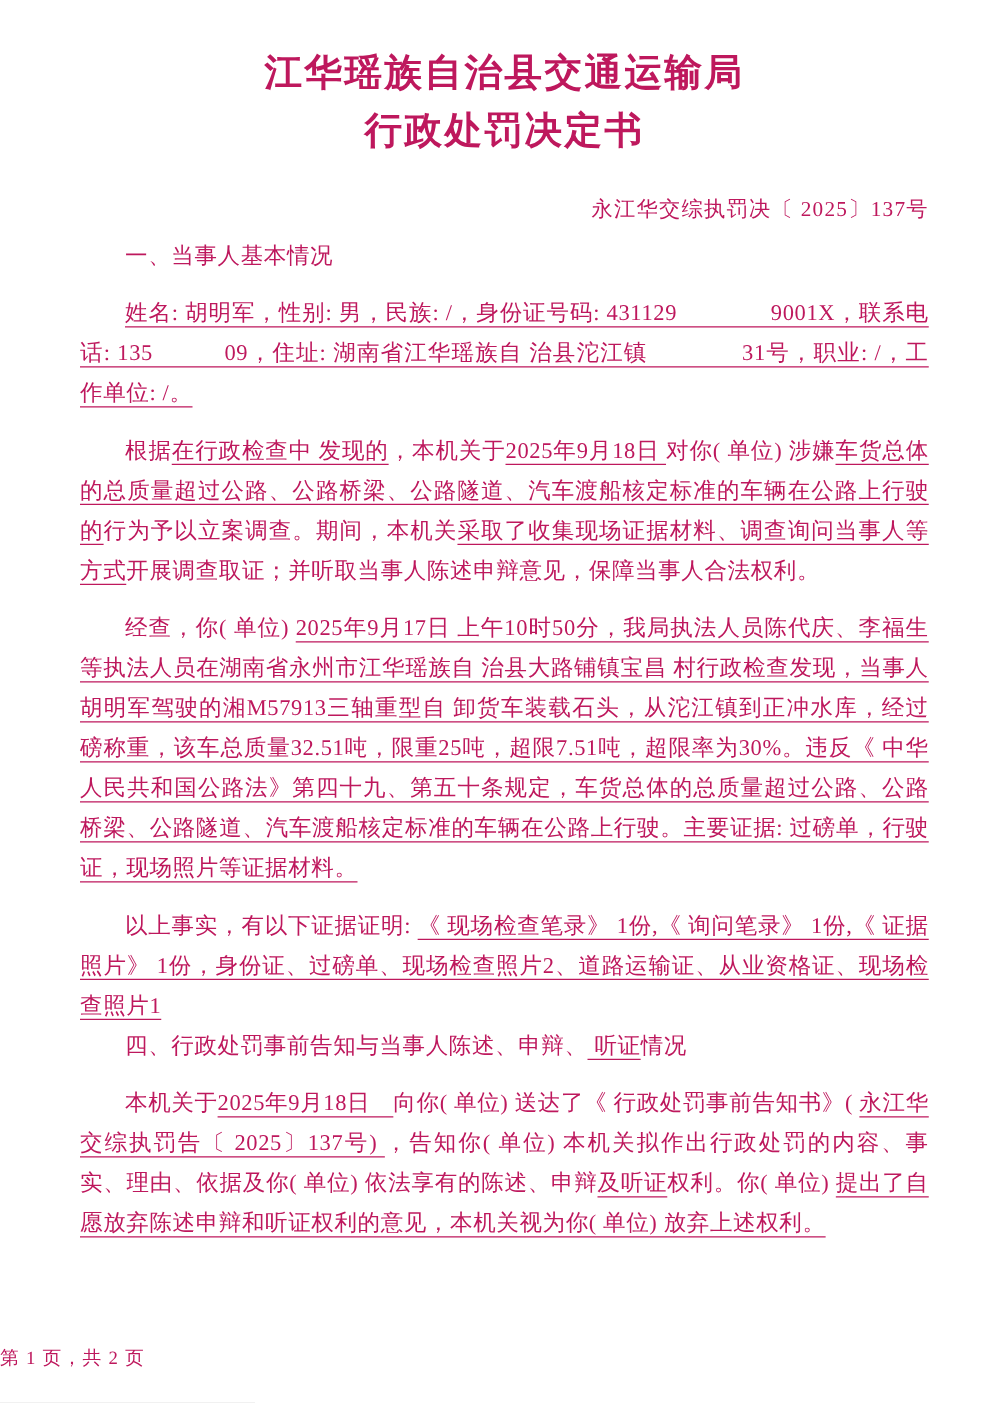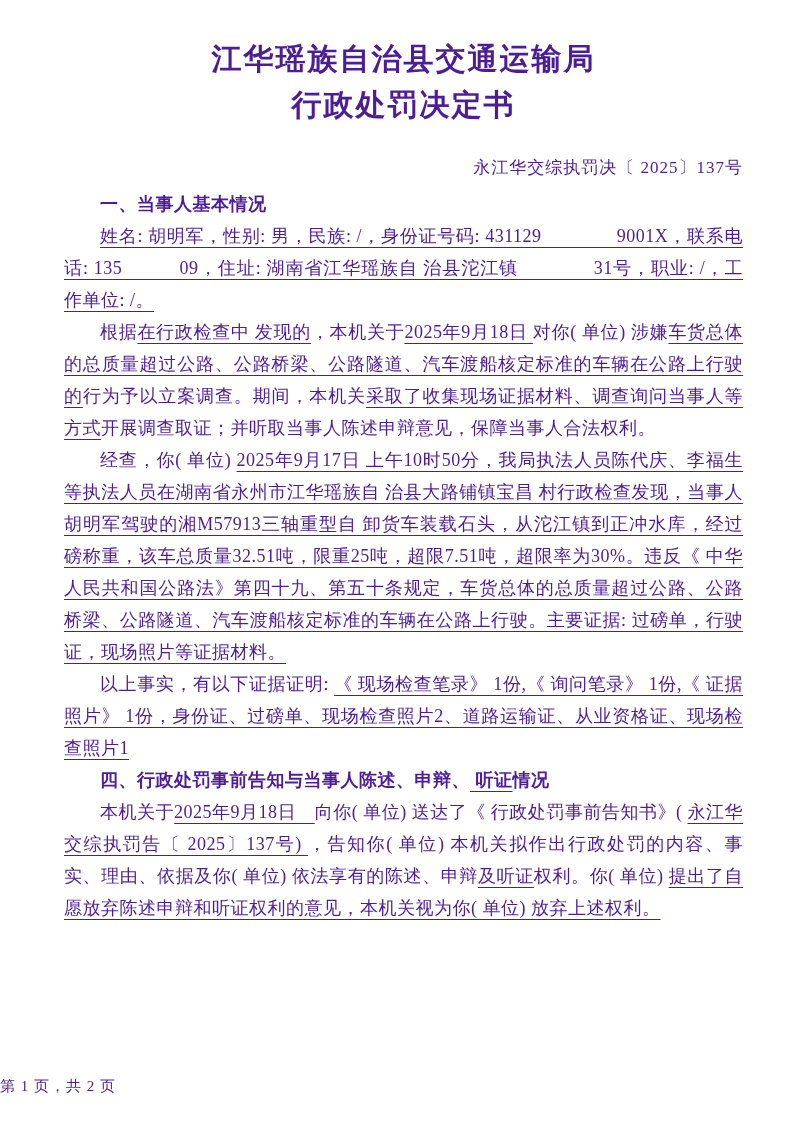--- a/index.html
+++ b/index.html
@@ -1,46 +1,47 @@
 <!DOCTYPE html>
 <html><head>
 <meta charset="utf-8">
 <style>
   html,body{margin:0;padding:0;background:#e8e8e8;}
   .page{
-    width:793px;height:1122px;margin:0 auto;background:#ffffff;color:#4c1d95;
+    width:793px;height:1122px;margin:0 auto;background:#ffffff;color:#be185d;
     position:relative;box-sizing:border-box;
     padding:36px 50px 0 64px;
     font-family:"Liberation Serif","DejaVu Serif",serif;
     overflow:hidden;
   }
   .title-line{
     font-size:30px;line-height:46px;font-weight:bold;text-align:center;
     letter-spacing:2px;
     font-family:"Liberation Serif","DejaVu Serif",serif;
   }
   .doc-number{
     font-size:17px;line-height:28px;text-align:right;margin-top:26px;
     letter-spacing:1px;
   }
   .content{
     margin-top:6px;
     font-size:18px;line-height:32px;
   }
   .section-heading{
     font-family:"Liberation Sans","DejaVu Sans",sans-serif;
-    font-weight:bold;
+    font-weight:normal;
     text-indent:2em;
     font-size:18px;line-height:32px;
     letter-spacing:0.5px;
   }
   .para{
     text-indent:2em;
     text-align:justify;
     letter-spacing:0.5px;
+    margin-top:14px;
   }
   .u{
     text-decoration:underline;
     text-decoration-thickness:1px;
     text-underline-offset:5px;
   }
   .footer{
     position:absolute;left:0;right:0;bottom:26px;
     font-size:15px;letter-spacing:1px;
   }

